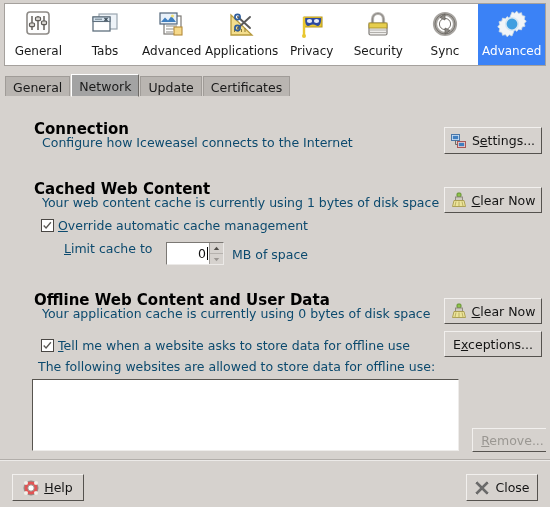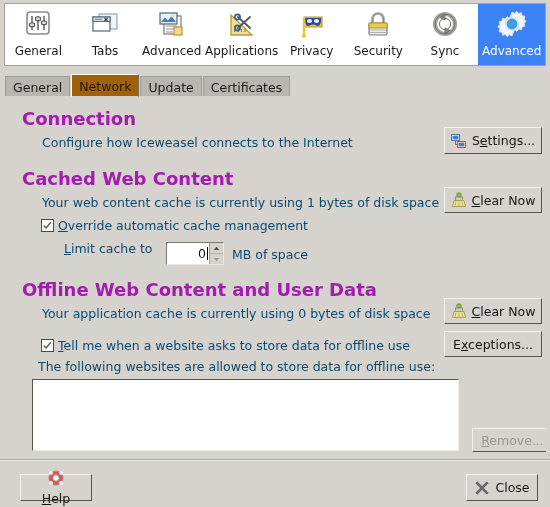--- a/index.html
+++ b/index.html
@@ -88,21 +88,21 @@
     background: #b9b5b1;
     border: 1px solid #a09c98;
     border-bottom: none;
     box-sizing: border-box;
     margin-right: 1px;
     color: #1a1a1a;
     cursor: default;
     white-space: nowrap;
   }
   .subtab.active {
-    background: #a16207;
+    background: #a3a3a3;
     height: 23px;
     line-height: 23px;
     border-color: #ffffff #6d6a66 #d6d2ce #ffffff;
     border-width: 1px;
     border-style: solid;
     position: relative;
     z-index: 2;
   }
   #subtab-underline {
     position: absolute;
@@ -120,23 +120,23 @@
     top: 97px;
     width: 542px;
     height: 361px;
     background: #d6d2ce;
     box-sizing: border-box;
     overflow: hidden;
   }
 
   .group-head {
     font-weight: bold;
-    font-size: 18px;
-    color: #a21caf;
-    margin: 0;
+    font-size: 15px;
+    color: #000000;
+    margin: 12px;
     padding: 0;
     position: absolute;
   }
   .row-text {
     position: absolute;
     font-size: 12.5px;
     color: #0c4a6e;
     white-space: nowrap;
   }
 
@@ -500,21 +500,21 @@
 
   <div class="btn disabled" style="left:468px; top:331px; width:81px; height:24px;">
     <span><u>R</u><span>emove...</span></span>
   </div>
 
 </div>
 
 <div id="sep"></div>
 <div id="bottombar">
 
-  <div class="btn" style="left:20px; top:13px; width:72px; height:27px;flex-direction:column;">
+  <div class="btn" style="left:12px; top:13px; width:72px; height:27px;">
     <span class="btn-ico">
       <svg viewBox="0 0 16 16" width="16" height="16">
         <circle cx="8" cy="8" r="7" fill="#e05555" stroke="#8e8b86" stroke-width="1"></circle>
         <circle cx="8" cy="8" r="3.2" fill="#ffffff" stroke="#8e8b86" stroke-width="0.9"></circle>
         <g fill="#f2efe9">
           <rect x="1.2" y="1.2" width="3.6" height="3.6" rx="1"></rect>
           <rect x="11.2" y="1.2" width="3.6" height="3.6" rx="1"></rect>
           <rect x="1.2" y="11.2" width="3.6" height="3.6" rx="1"></rect>
           <rect x="11.2" y="11.2" width="3.6" height="3.6" rx="1"></rect>
         </g>

